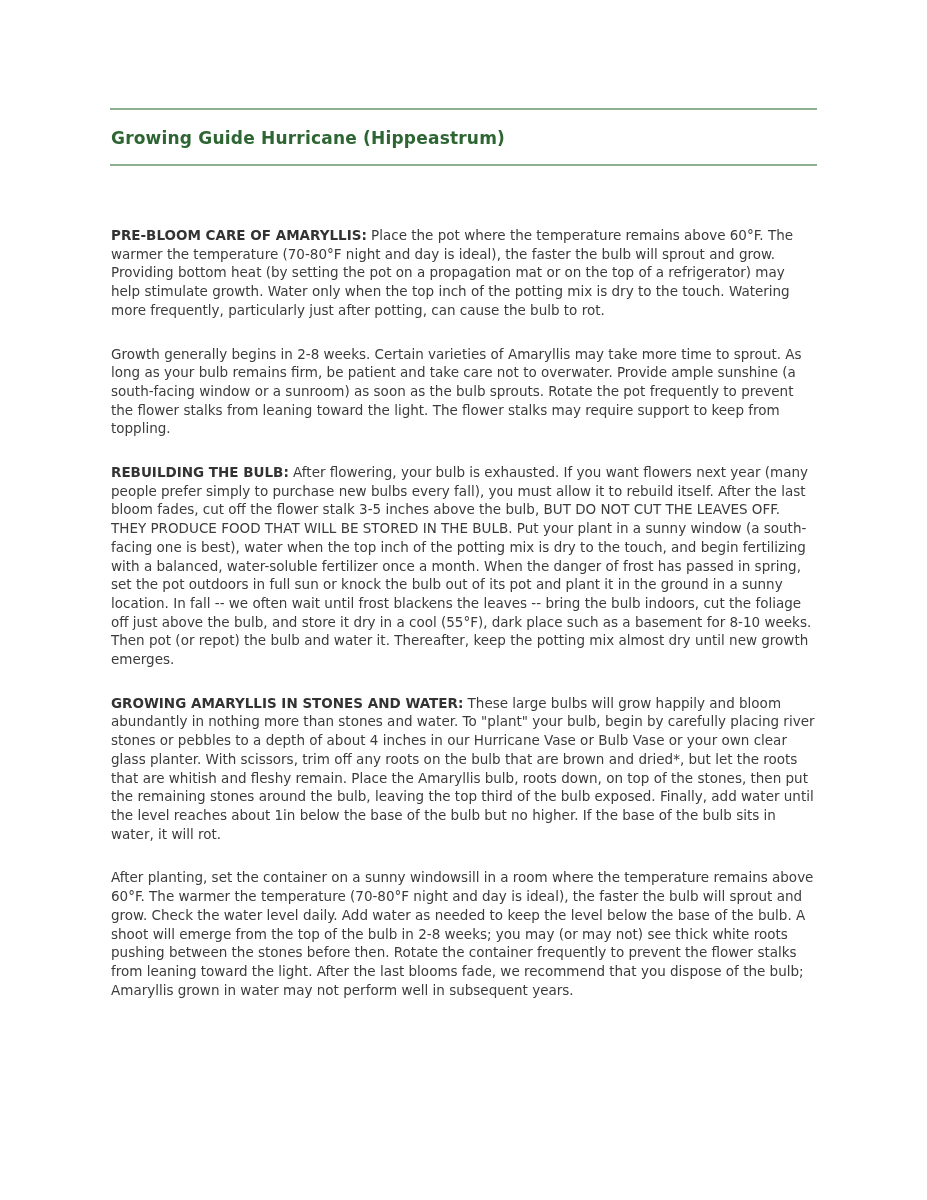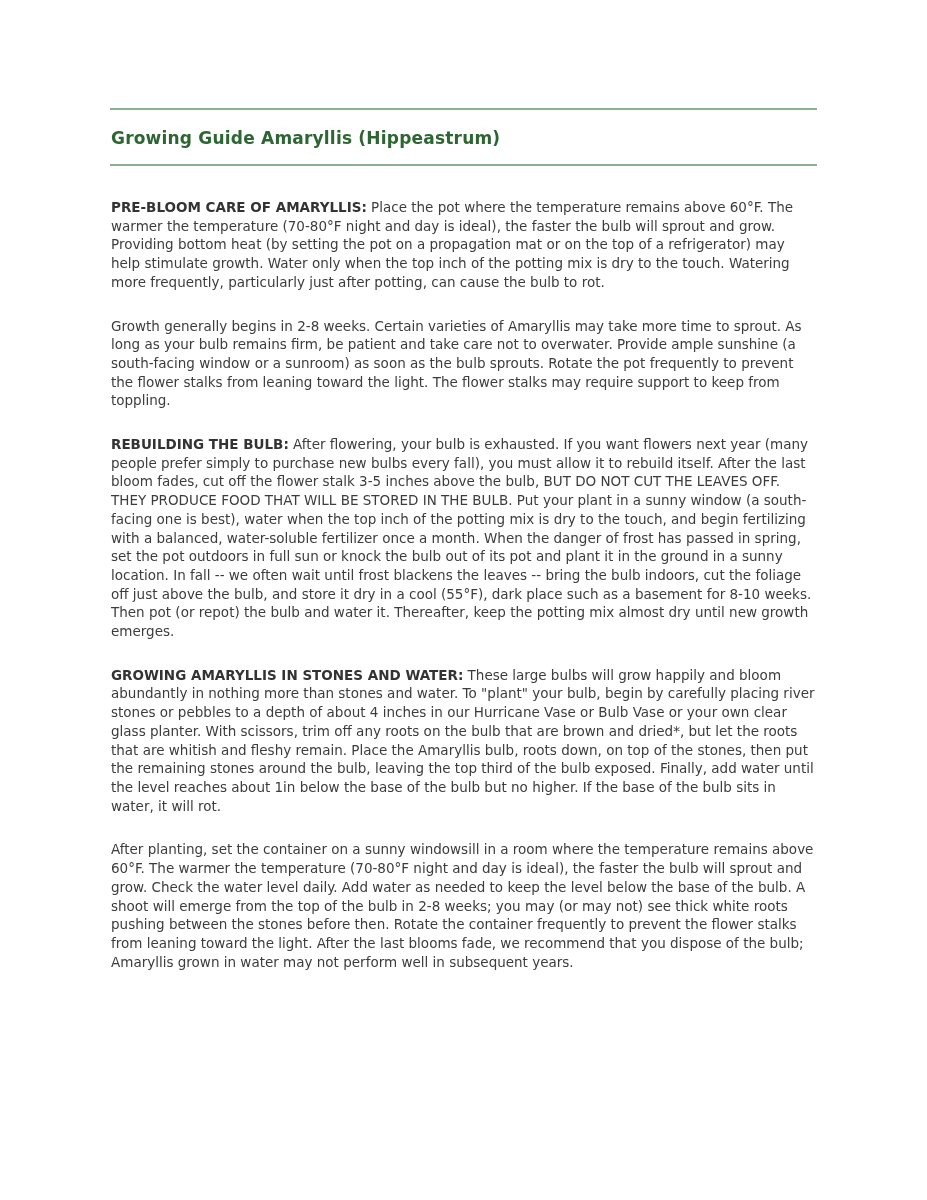--- a/index.html
+++ b/index.html
@@ -34,42 +34,42 @@
   .doc-title {
     margin: 18px 0 0 0;
     padding-left: 1px;
     font-size: 17px;
     line-height: 20px;
     font-weight: 700;
     color: var(--title-green, #2d6632);
     letter-spacing: 0.2px;
   }
   .content {
-    margin-top: 32px;
+    margin-top: 60px;
   }
   .para {
     width: 704px;
     margin: 0 0 25px 1px;
     font-size: 13.5px;
     line-height: 18.7px;
     color: var(--body-text, #3c3c3c);
   }
   .para .lead {
     font-weight: 700;
     color: #333333;
   }
 </style>
 </head>
 <body>
 
 <div class="page">
 
   <div class="rule rule-top"></div>
 
-  <h1 class="doc-title">Growing Guide Amaryllis (Hippeastrum)</h1>
+  <h1 class="doc-title">Growing Guide Hurricane (Hippeastrum)</h1>
 
   <div class="rule rule-under-title"></div>
 
   <div class="content">
 
     <p class="para"><span class="lead">PRE-BLOOM CARE OF AMARYLLIS:</span><span> Place the pot where the temperature remains above 60°F. The warmer the temperature (70-80°F night and day is ideal), the faster the bulb will sprout and grow. Providing bottom heat (by setting the pot on a propagation mat or on the top of a refrigerator) may help stimulate growth. Water only when the top inch of the potting mix is dry to the touch. Watering more frequently, particularly just after potting, can cause the bulb to rot.</span></p>
 
     <p class="para"><span class="lead"></span><span>Growth generally begins in 2-8 weeks. Certain varieties of Amaryllis may take more time to sprout. As long as your bulb remains firm, be patient and take care not to overwater. Provide ample sunshine (a south-facing window or a sunroom) as soon as the bulb sprouts. Rotate the pot frequently to prevent the flower stalks from leaning toward the light. The flower stalks may require support to keep from toppling.</span></p>
 
     <p class="para"><span class="lead">REBUILDING THE BULB:</span><span> After flowering, your bulb is exhausted. If you want flowers next year (many people prefer simply to purchase new bulbs every fall), you must allow it to rebuild itself. After the last bloom fades, cut off the flower stalk 3-5 inches above the bulb, BUT DO NOT CUT THE LEAVES OFF. THEY PRODUCE FOOD THAT WILL BE STORED IN THE BULB. Put your plant in a sunny window (a south-facing one is best), water when the top inch of the potting mix is dry to the touch, and begin fertilizing with a balanced, water-soluble fertilizer once a month. When the danger of frost has passed in spring, set the pot outdoors in full sun or knock the bulb out of its pot and plant it in the ground in a sunny location. In fall -- we often wait until frost blackens the leaves -- bring the bulb indoors, cut the foliage off just above the bulb, and store it dry in a cool (55°F), dark place such as a basement for 8-10 weeks. Then pot (or repot) the bulb and water it. Thereafter, keep the potting mix almost dry until new growth emerges.</span></p>

